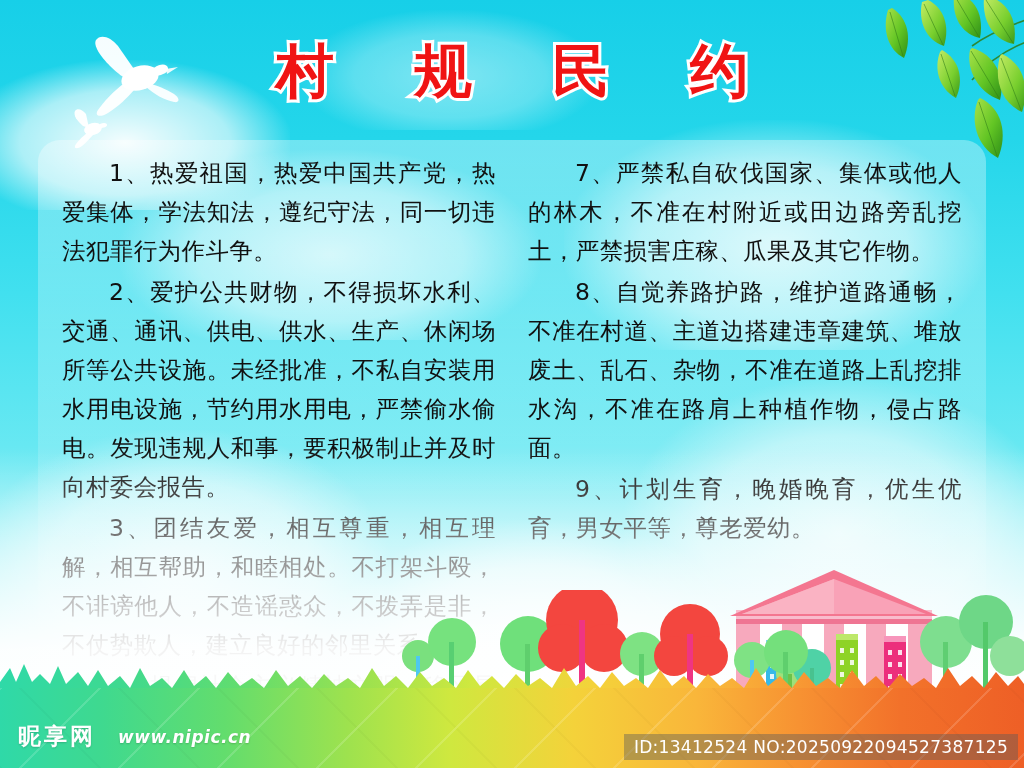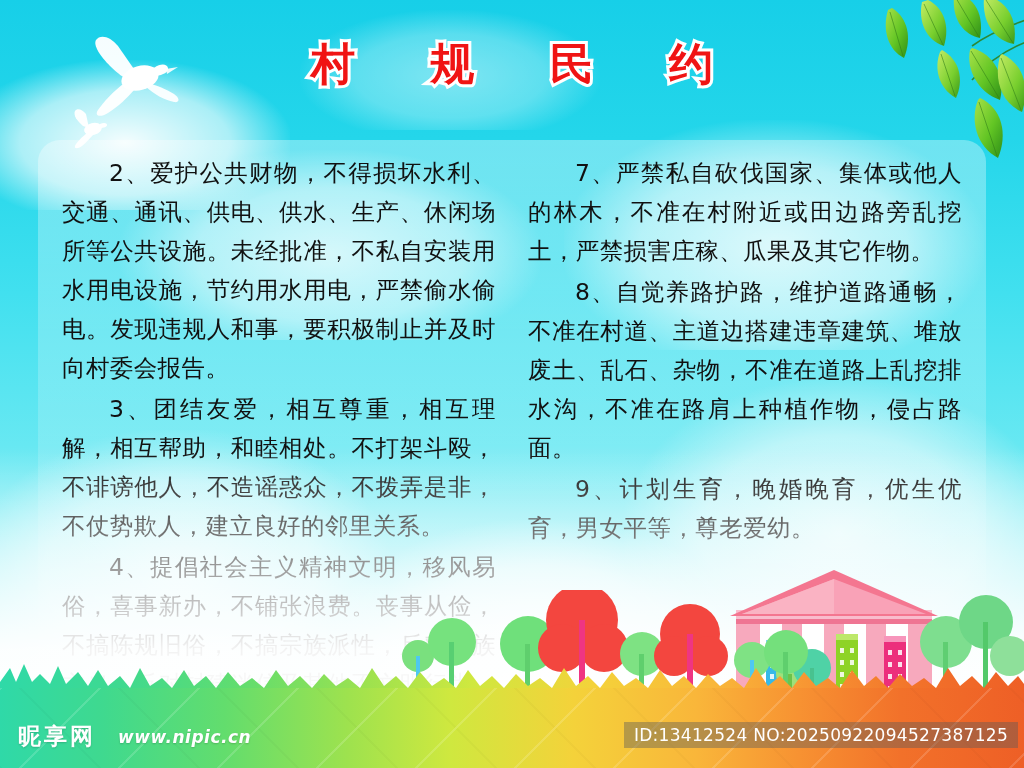--- a/index.html
+++ b/index.html
@@ -55,21 +55,21 @@
   .dove { position: absolute; }
   .dove svg { display: block; }
 
   
   .leaves { position: absolute; top: -6px; right: -4px; }
 
   
   .title {
     position: absolute; top: 42px; left: 0; right: 0;
     text-align: center;
-    font-size: 44px;
+    font-size: 58px;
     font-weight: bold;
     letter-spacing: 30px;
     text-indent: 30px;
     color: #f01414;
     -webkit-text-stroke: 6px #ffffff;
     paint-order: stroke fill;
     text-shadow: 0 0 2px rgba(255,255,255,.9);
     line-height: 1;
   }
 
@@ -143,21 +143,21 @@
   .wm-url {
     color: #ffffff;
     font-size: 17px;
     font-style: italic;
     font-weight: bold;
     letter-spacing: .5px;
     text-shadow: 0 1px 2px rgba(0,0,0,.18);
     margin-left: 12px;
   }
   .idbar {
-    position: absolute; right: 6px; bottom: 20px;
+    position: absolute; right: 6px; bottom: 8px;
     background: rgba(90,90,90,.42);
     color: #ffffff;
     font-size: 17px;
     padding: 3px 10px;
     letter-spacing: .3px;
     white-space: nowrap;
     pointer-events: none;
   }
 </style>
 </head>
@@ -234,20 +234,21 @@
         <path d="M111 108 L129 162"></path>
           <path d="M73 60 L87 102"></path>
       </g>
     </svg>
   </div>
 
   <h1 class="title">村 规 民 约</h1>
 
   <div class="panel">
     <div class="col">
+      <p>1、热爱祖国，热爱中国共产党，热爱集体，学法知法，遵纪守法，同一切违法犯罪行为作斗争。</p>
       <p>2、爱护公共财物，不得损坏水利、交通、通讯、供电、供水、生产、休闲场所等公共设施。未经批准，不私自安装用水用电设施，节约用水用电，严禁偷水偷电。发现违规人和事，要积极制止并及时向村委会报告。</p>
       <p>3、团结友爱，相互尊重，相互理解，相互帮助，和睦相处。不打架斗殴，不诽谤他人，不造谣惑众，不拨弄是非，不仗势欺人，建立良好的邻里关系。</p>
       <p>4、提倡社会主义精神文明，移风易俗，喜事新办，不铺张浪费。丧事从俭，不搞陈规旧俗，不搞宗族派性，反对家族主义，反对封建迷信及其他不文明行为，树立良好的社会风尚。</p>
     </div>
     <div class="col">
       <p>7、严禁私自砍伐国家、集体或他人的林木，不准在村附近或田边路旁乱挖土，严禁损害庄稼、瓜果及其它作物。</p>
       <p>8、自觉养路护路，维护道路通畅，不准在村道、主道边搭建违章建筑、堆放废土、乱石、杂物，不准在道路上乱挖排水沟，不准在路肩上种植作物，侵占路面。</p>
       <p>9、计划生育，晚婚晚育，优生优育，男女平等，尊老爱幼。</p>
     </div>
   </div>

